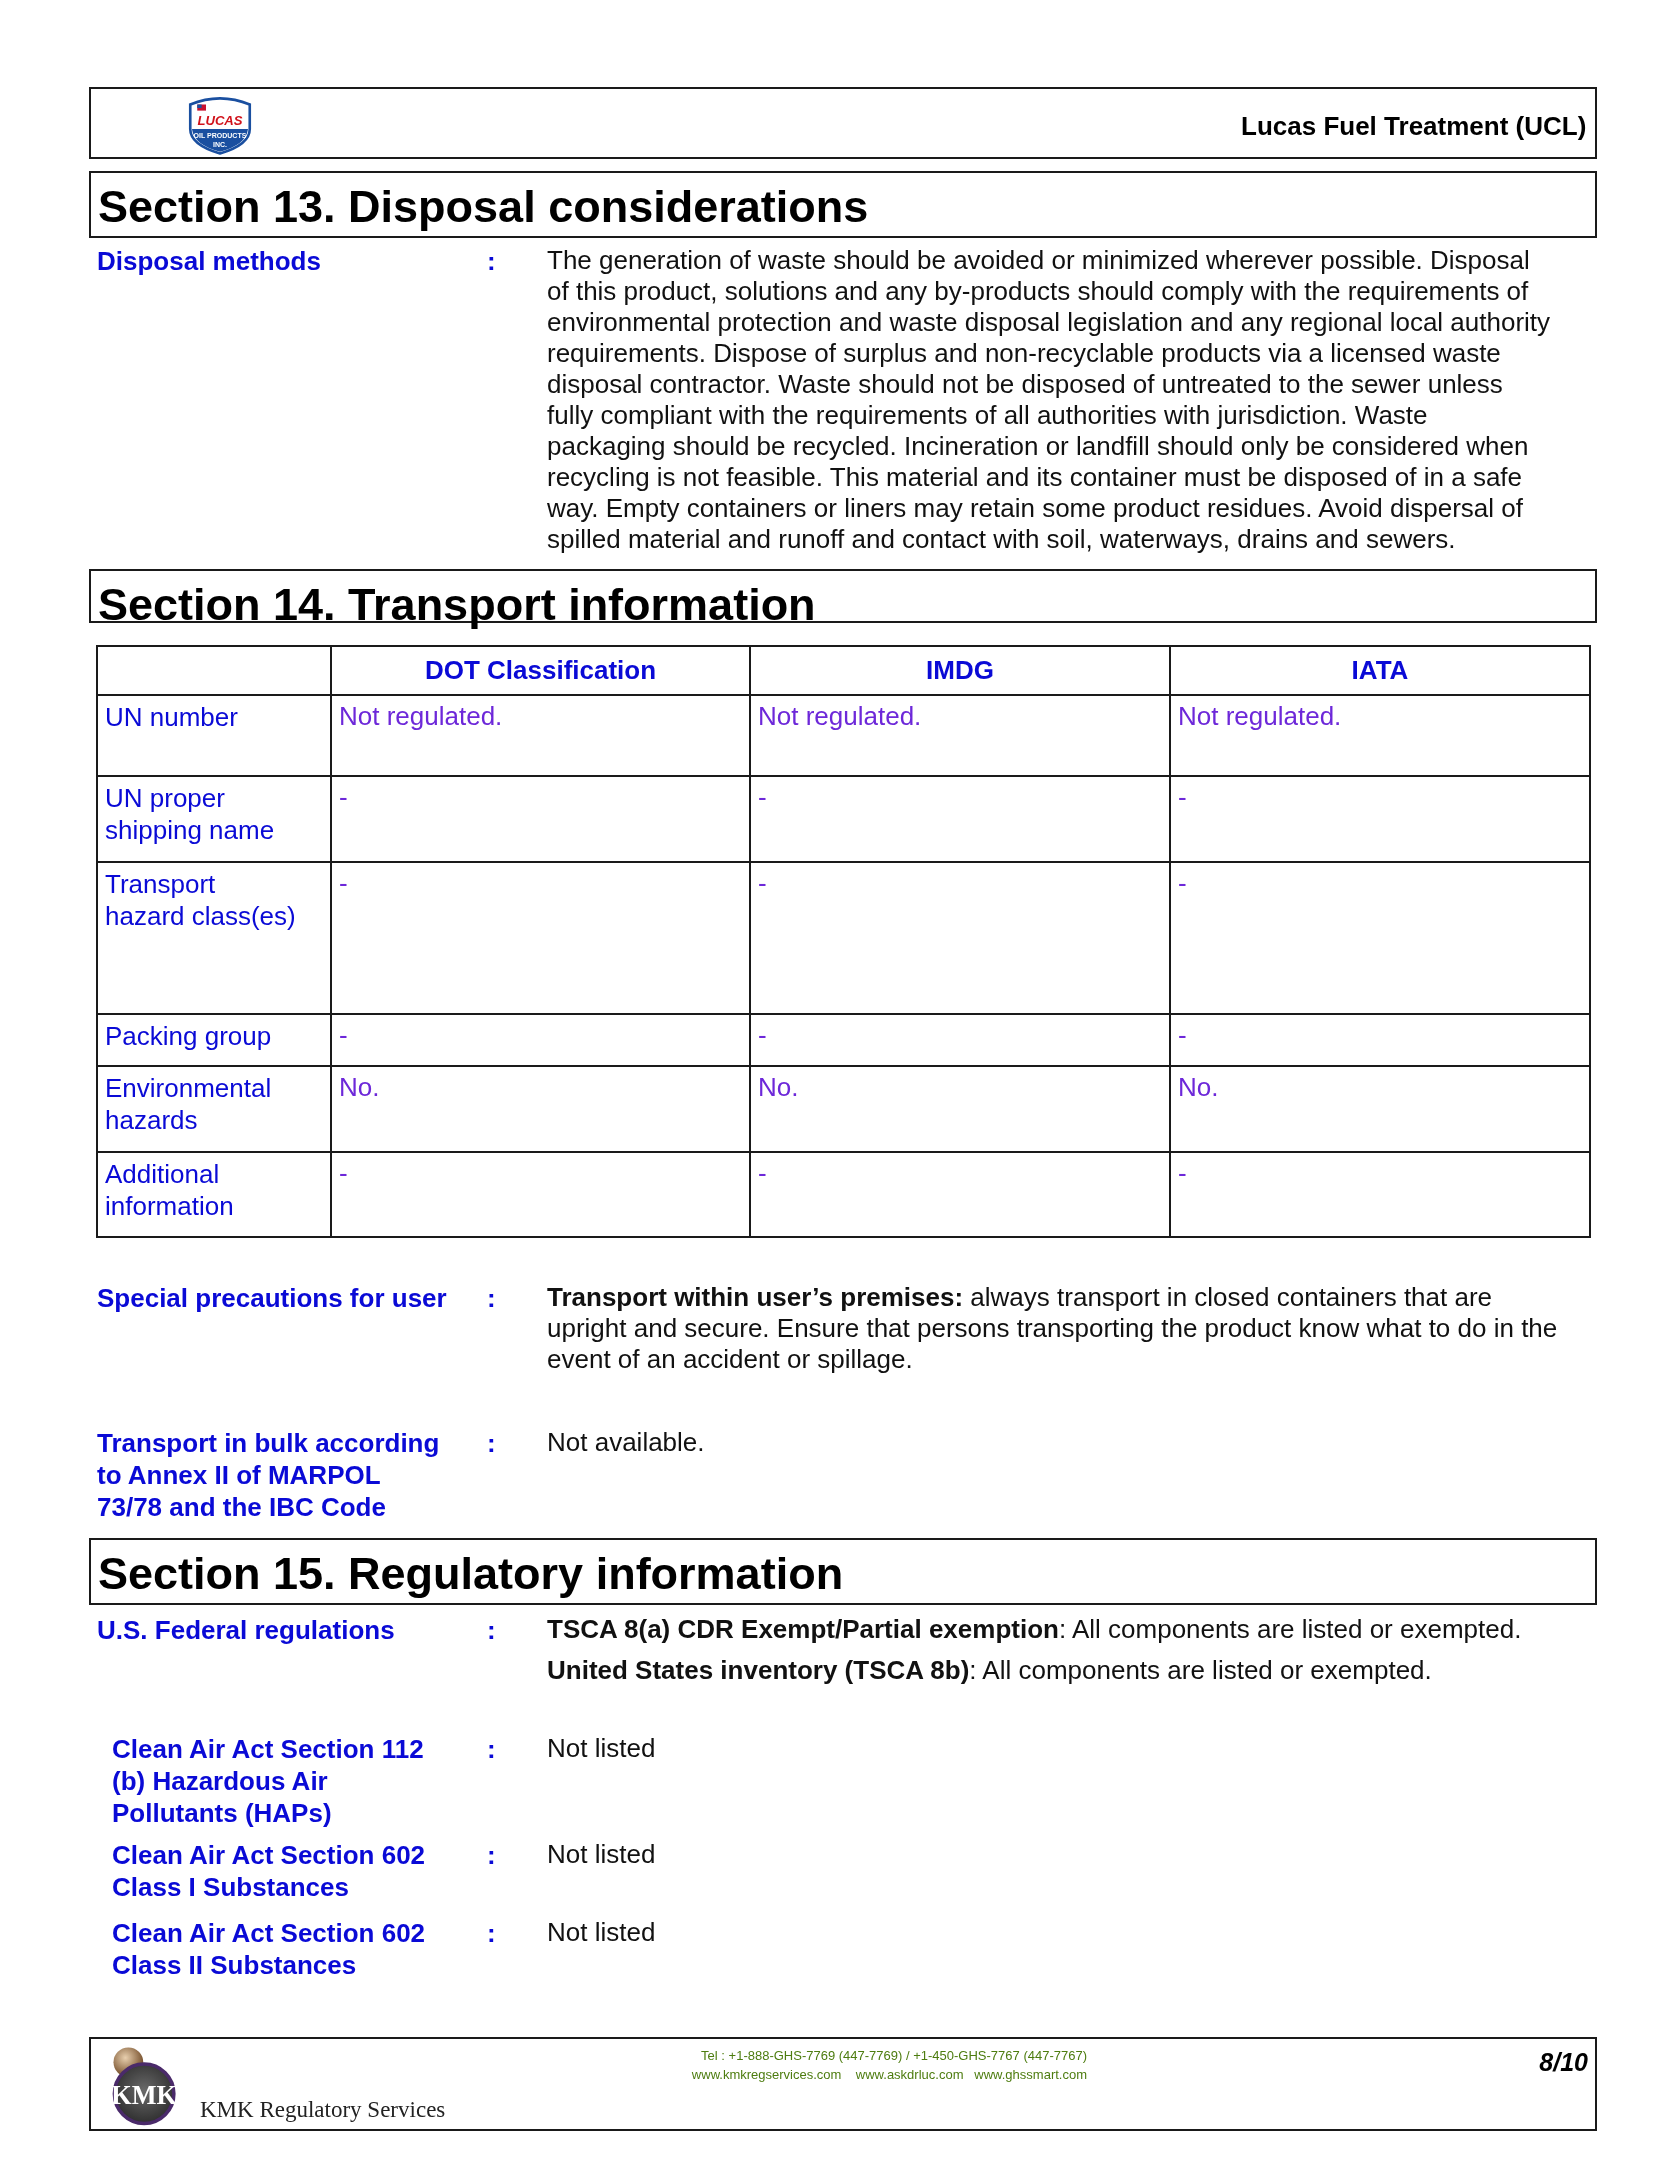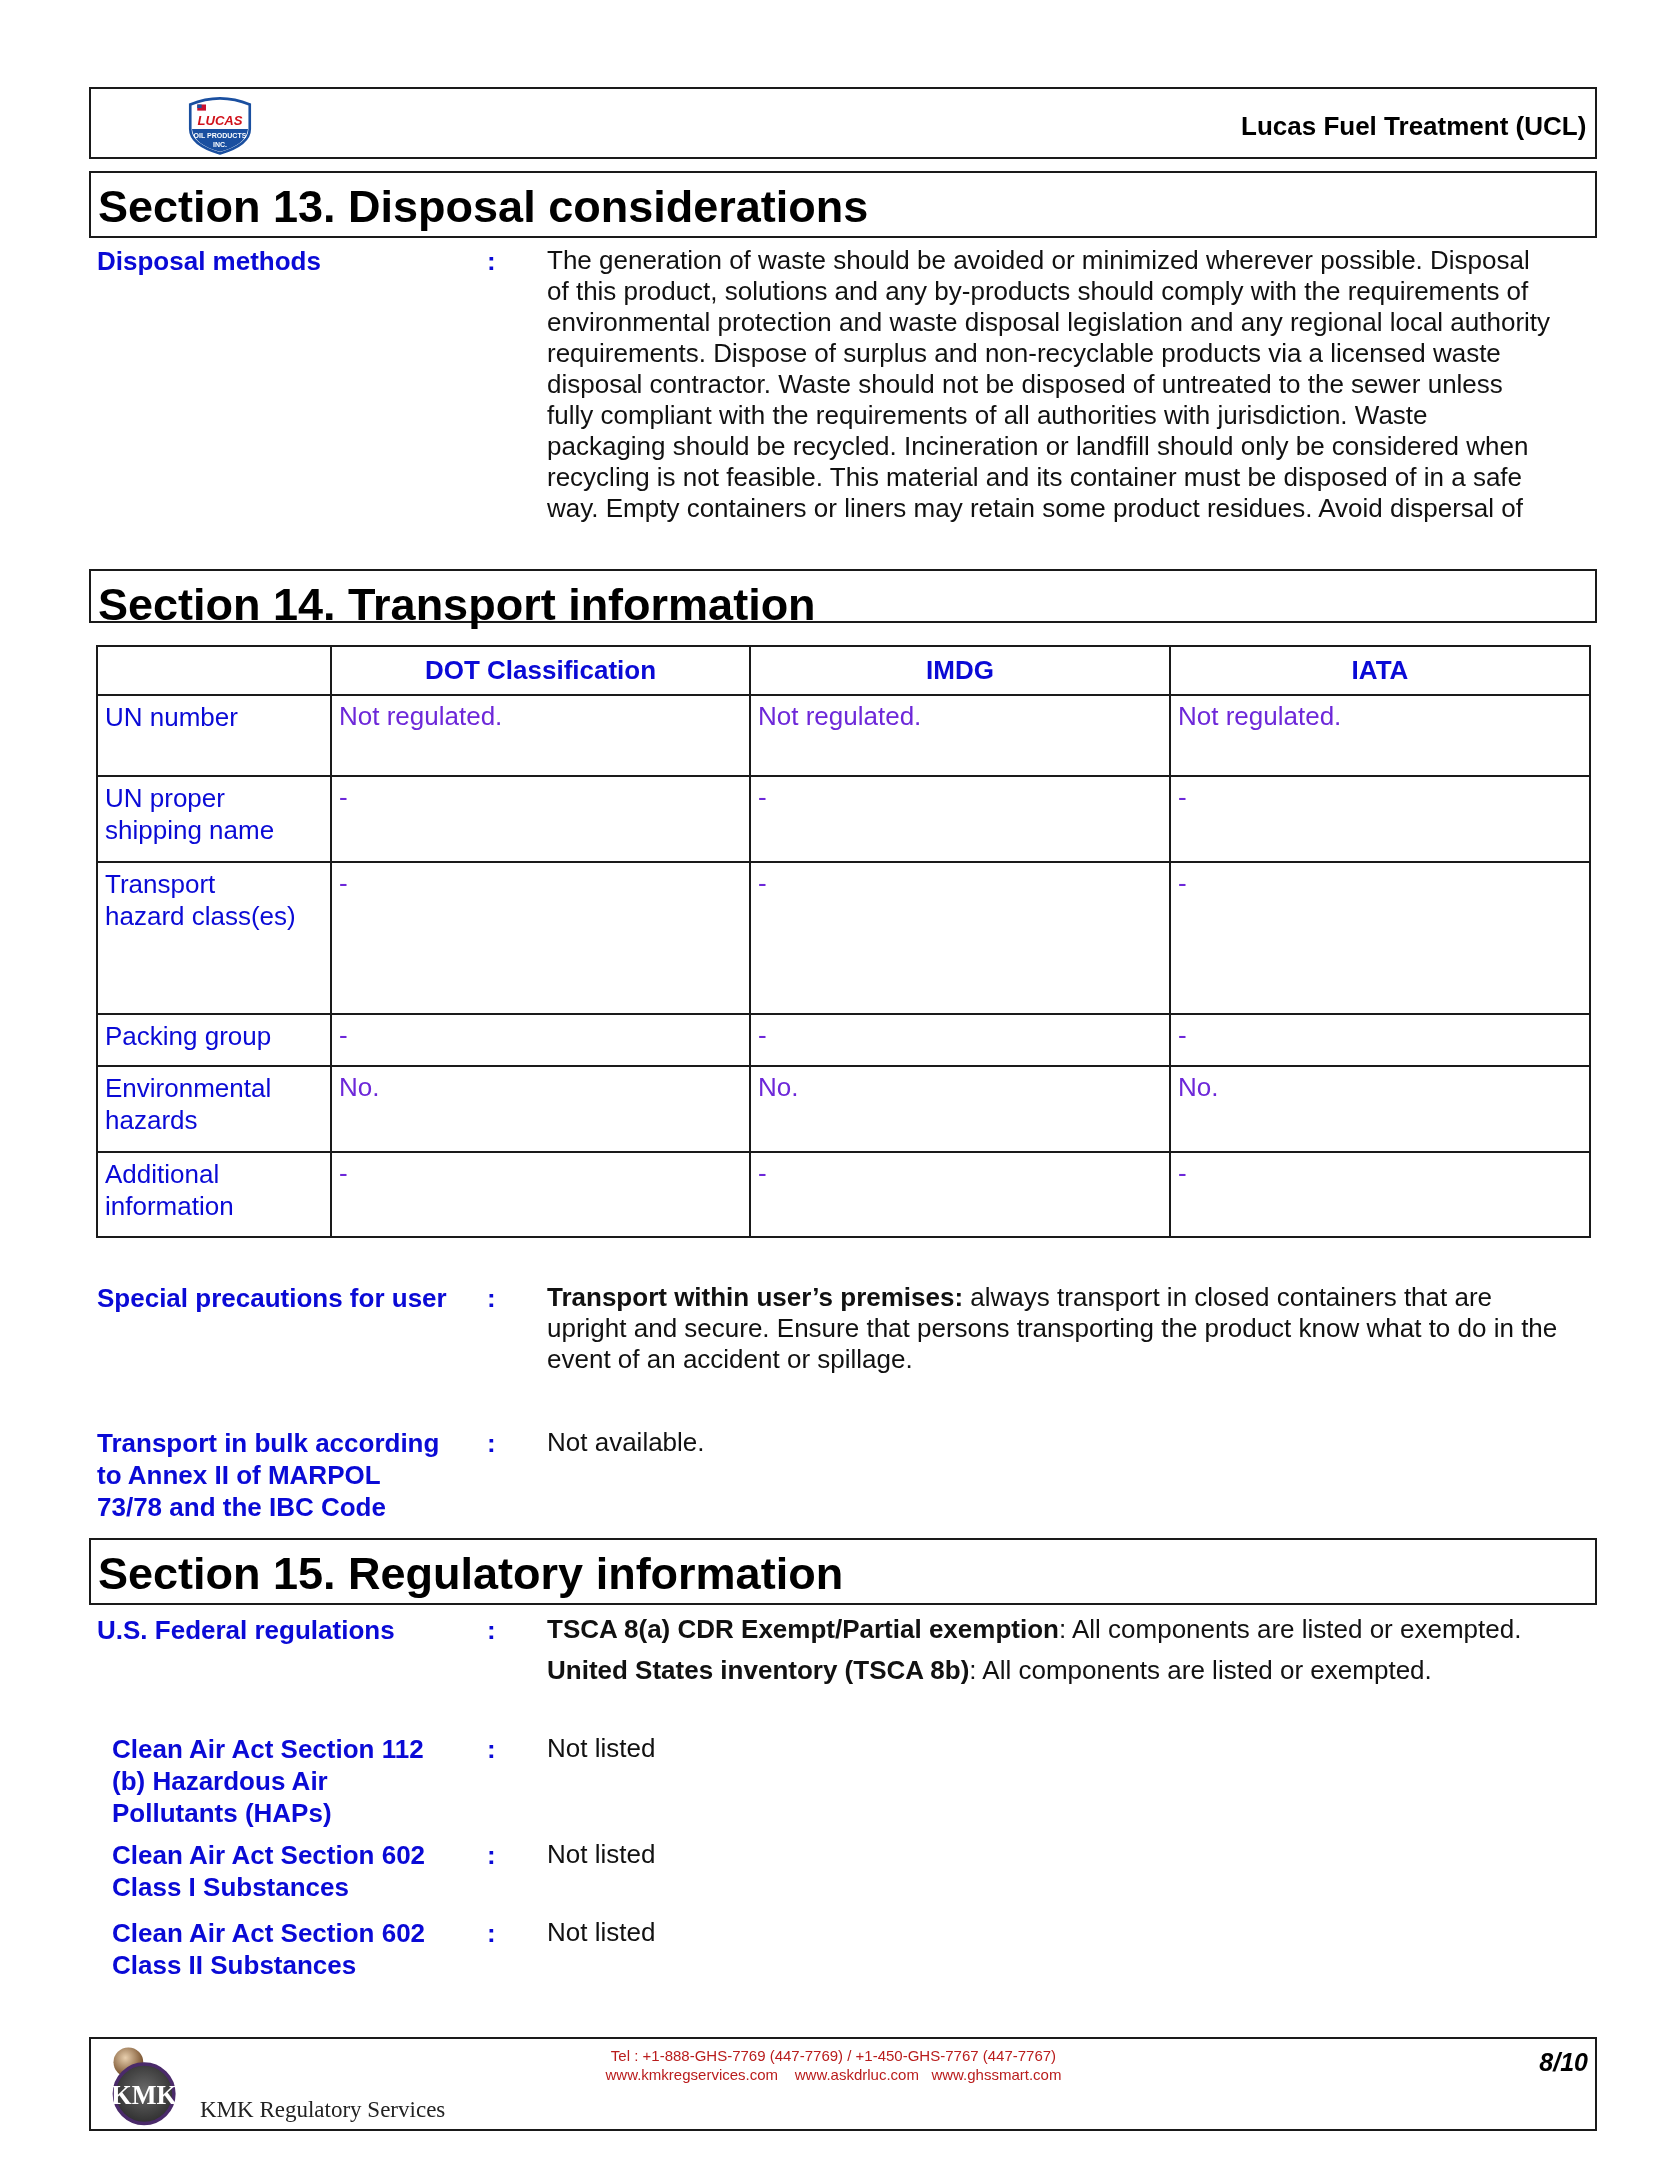--- a/index.html
+++ b/index.html
@@ -14,21 +14,21 @@
   .val b { font-weight:bold; }
   .product-name { position:absolute; right:8.7px; top:22px; font-weight:bold; font-size:26px; white-space:nowrap; }
 
   
   table.tx { position:absolute; left:96px; top:645px; width:1494px; border-collapse:collapse; table-layout:fixed; }
   table.tx td, table.tx th { border:2.6px solid #1a1a1a; vertical-align:top; padding:5.2px 7px; box-sizing:border-box; }
   table.tx th { color:#0a0ad6; font-weight:bold; font-size:26px; text-align:center; vertical-align:middle; height:49px; padding:0; }
   table.tx td.rowhead { color:#0a0ad6; font-weight:normal; font-size:26px; line-height:32px; }
   table.tx td.cell { font-size:26px; line-height:31px; color:#6d28d9; }
 
-  .footer-text { position:absolute; font-size:15px; line-height:19px; text-align:center; color:#b91c1c; }
+  .footer-text { position:absolute; font-size:13px; line-height:19px; text-align:right; color:#4d7c0f; }
   .page-num { position:absolute; font-weight:bold; font-style:italic; font-size:25px; }
   .kmk-name { position:absolute; font-family:"Liberation Serif", serif; font-size:23px; color:#222; white-space:nowrap; }
 </style>
 </head>
 <body>
 
 <div class="box" style="left:89px; top:87px; width:1508px; height:72px;">
 
   <div style="position:absolute; left:94px; top:5.2px; width:70px; height:63px;">
     <svg width="70" height="63" viewBox="0 0 80 72">
@@ -53,20 +53,21 @@
 <div class="abs val" style="left:515px; top:245px; width:1074px;">
   <div>The generation of waste should be avoided or minimized wherever possible.  Disposal</div>
   <div>of this product, solutions and any by-products should comply with the requirements of</div>
   <div>environmental protection and waste disposal legislation and any regional local authority</div>
   <div>requirements.  Dispose of surplus and non-recyclable products via a licensed waste</div>
   <div>disposal contractor.  Waste should not be disposed of untreated to the sewer unless</div>
   <div>fully compliant with the requirements of all authorities with jurisdiction.  Waste</div>
   <div>packaging should be recycled.  Incineration or landfill should only be considered when</div>
   <div>recycling is not feasible.  This material and its container must be disposed of in a safe</div>
   <div>way.  Empty containers or liners may retain some product residues.  Avoid dispersal of</div>
+  <div>spilled material and runoff and contact with soil, waterways, drains and sewers.</div>
 </div>
 
 <div class="box" style="left:89px; top:569px; width:1508px; height:54px;text-align:right;">
   <div class="sec-title" style="top:10.5px;">Section 14. Transport information</div>
 </div>
 
 <table class="tx">
   <colgroup>
     <col style="width:234px">
       <col style="width:419px">

